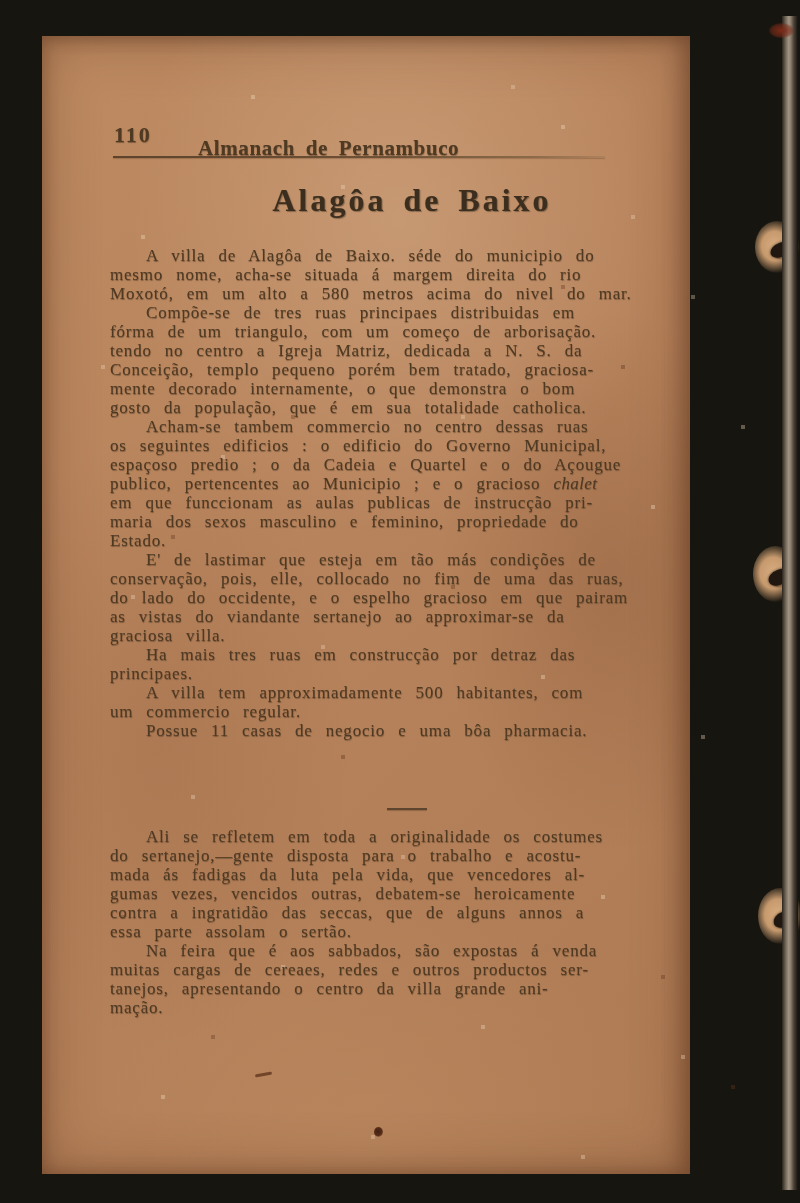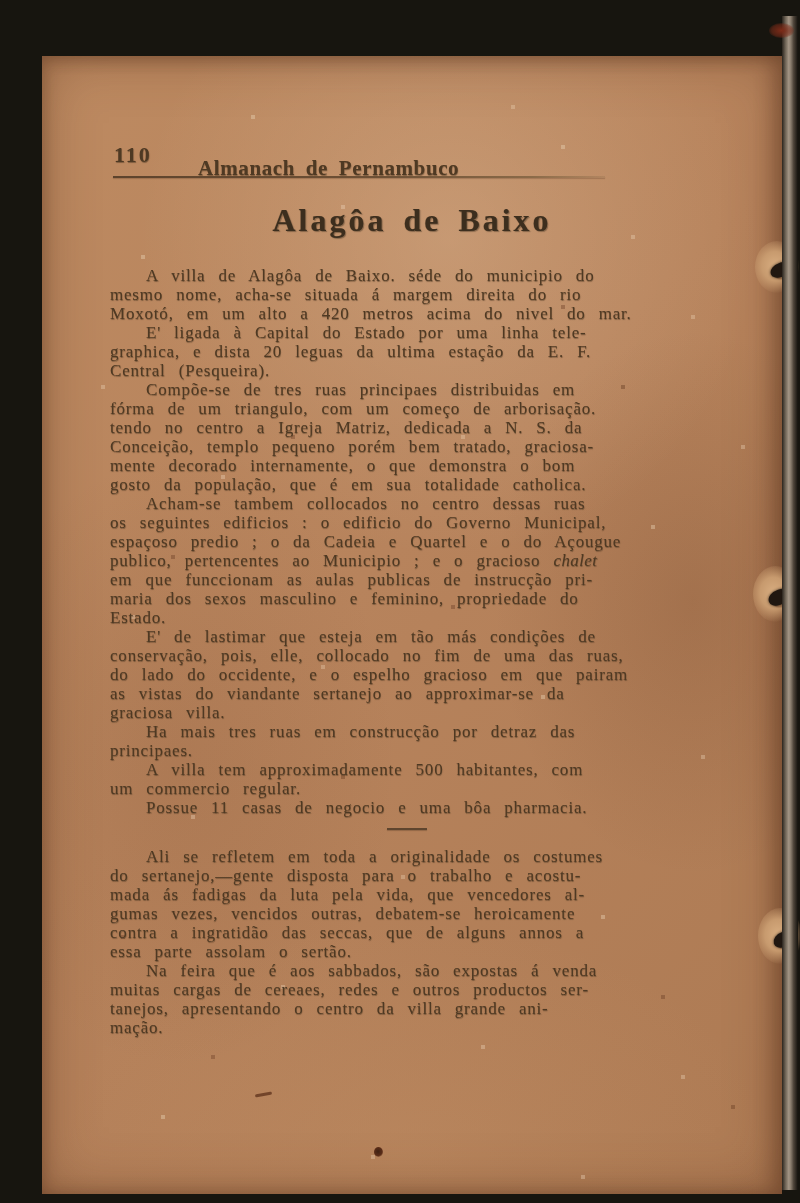--- a/index.html
+++ b/index.html
@@ -6,22 +6,22 @@
   body {
     width: 800px; height: 1203px;
     background: #17150f;
     position: relative;
     overflow: hidden;
     font-family: "Liberation Serif", serif;
   }
   
   .paper {
     position: absolute;
-    left: 42px; top: 56px;
-    width: 740px; height: 1138px;
+    left: 42px; top: 36px;
+    width: 648px; height: 1138px;
     background:
       radial-gradient(ellipse 60% 40% at 55% 16%, rgba(255,232,200,0.20), rgba(255,232,200,0) 70%),
       radial-gradient(ellipse 50% 45% at 18% 62%, rgba(110,62,34,0.14), rgba(110,62,34,0) 60%),
       radial-gradient(ellipse 45% 40% at 88% 48%, rgba(96,54,30,0.20), rgba(96,54,30,0) 60%),
       radial-gradient(ellipse 70% 30% at 50% 97%, rgba(214,166,120,0.18), rgba(214,166,120,0) 70%),
       linear-gradient(135deg, #bd8a61 0%, #b7835c 45%, #ad7a53 100%);
     box-shadow:
       inset 0 0 55px rgba(84,46,24,0.38),
       inset -10px 0 18px rgba(70,38,20,0.30),
       inset 4px 4px 14px rgba(70,38,20,0.22);
@@ -145,31 +145,28 @@
 
   <div class="page-number ink">110</div>
   <div class="running-title ink">Almanach de Pernambuco</div>
   <div class="header-rule"></div>
 
   <div class="article-title">Alagôa de Baixo</div>
 
   <div class="text-block article-block ink">
     <p class="para">A villa de Alagôa de Baixo. séde do municipio do
 mesmo nome, acha-se situada á margem direita do rio
-Moxotó, em um alto a 420 metros acima do nivel do mar.</p>
-    <p class="para">E' ligada à Capital do Estado por uma linha tele-
-graphica, e dista 20 leguas da ultima estação da E. F.
-Central (Pesqueira).</p>
+Moxotó, em um alto a 580 metros acima do nivel do mar.</p>
     <p class="para">Compõe-se de tres ruas principaes distribuidas em
 fórma de um triangulo, com um começo de arborisação.
 tendo no centro a Igreja Matriz, dedicada a N. S. da
 Conceição, templo pequeno porém bem tratado, graciosa-
 mente decorado internamente, o que demonstra o bom
 gosto da população, que é em sua totalidade catholica.</p>
-    <p class="para"><span>Acham-se tambem collocados no centro dessas ruas
+    <p class="para"><span>Acham-se tambem commercio no centro dessas ruas
 os seguintes edificios : o edificio do Governo Municipal,
 espaçoso predio ; o da Cadeia e Quartel e o do Açougue
 publico, pertencentes ao Municipio ; e o gracioso </span><em>chalet</em><span>
 em que funccionam as aulas publicas de instrucção pri-
 maria dos sexos masculino e feminino, propriedade do
 Estado.</span></p>
     <p class="para">E' de lastimar que esteja em tão más condições de
 conservação, pois, elle, collocado no fim de uma das ruas,
 do lado do occidente, e o espelho gracioso em que pairam
 as vistas do viandante sertanejo ao approximar-se da

